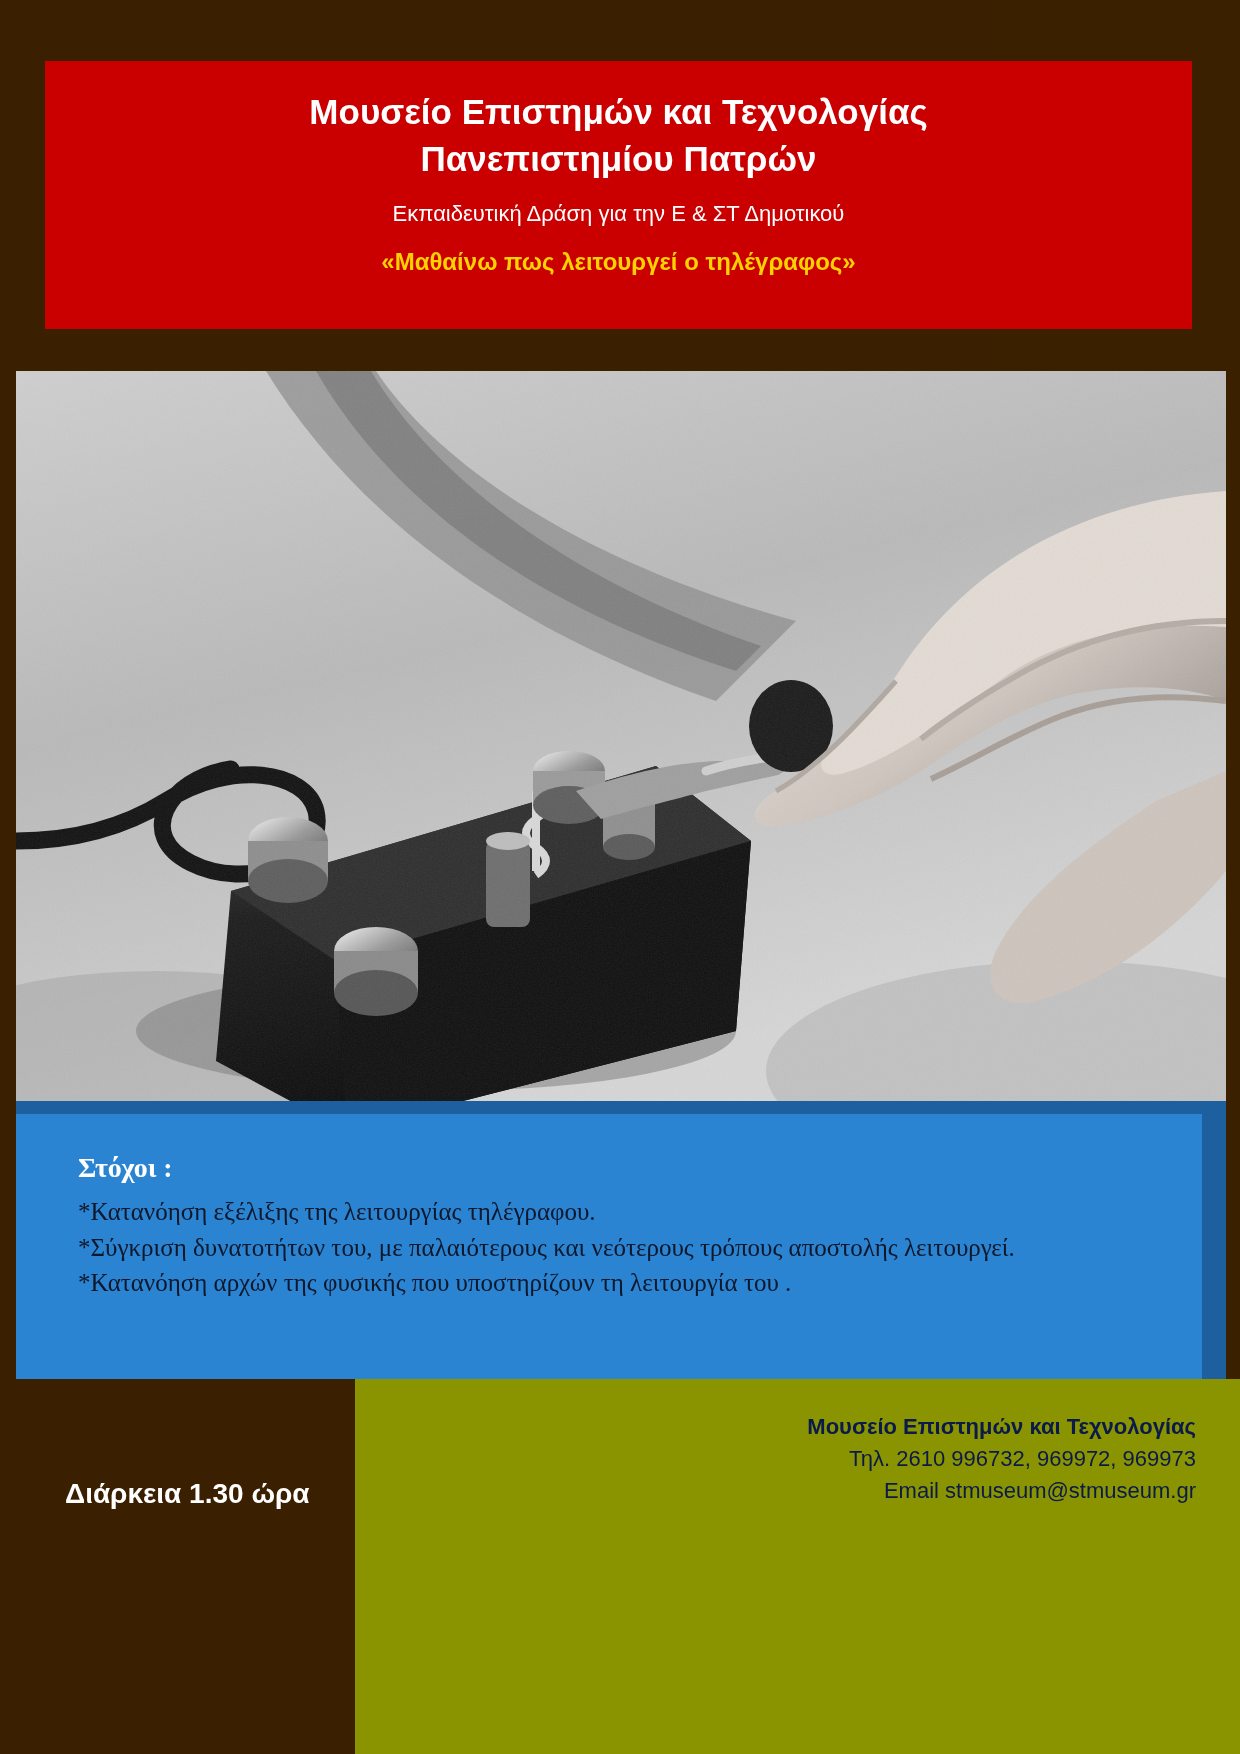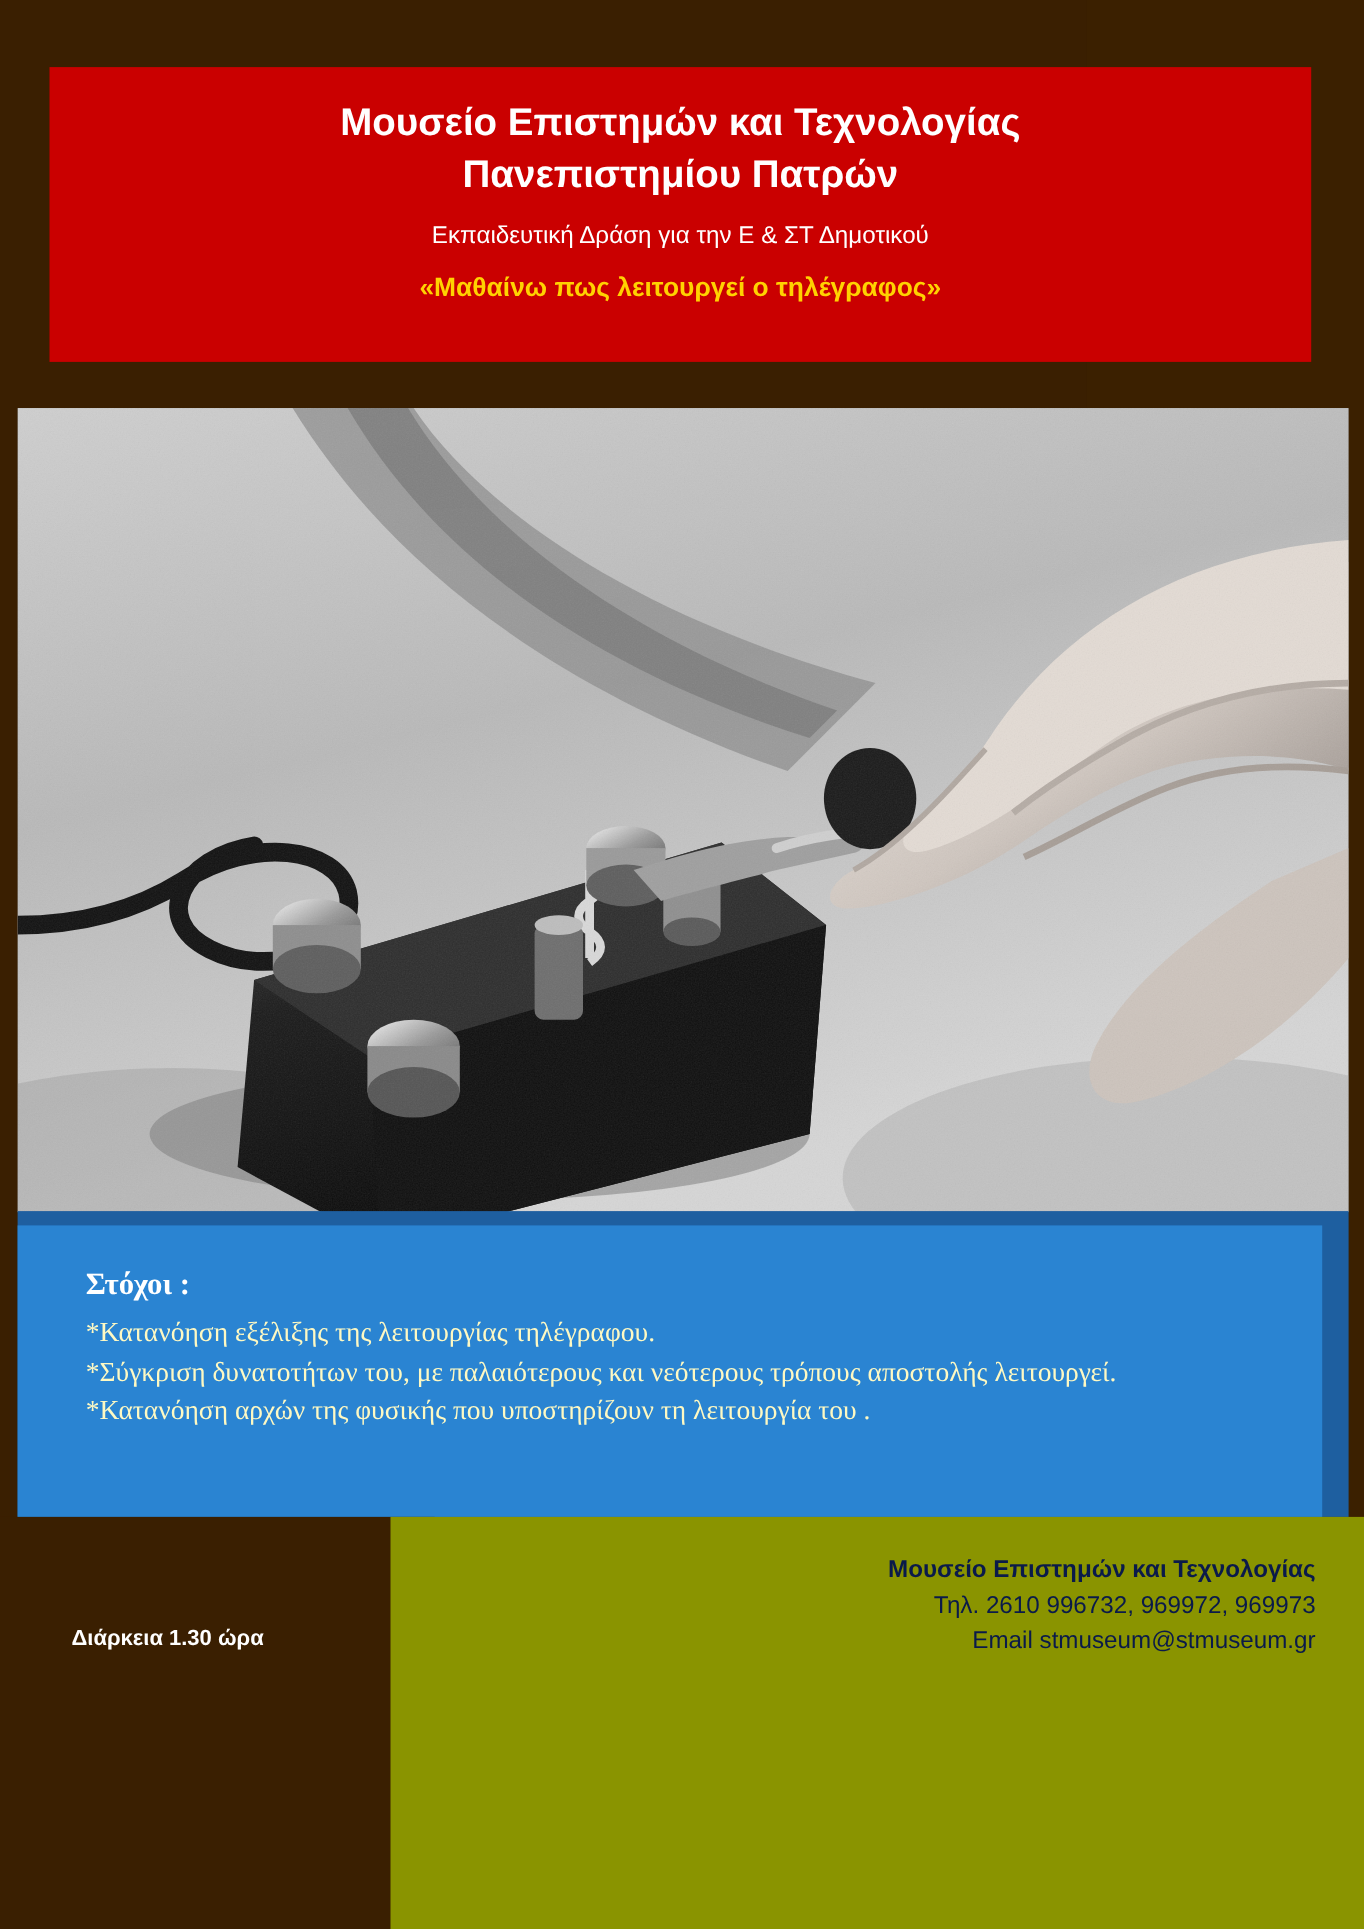--- a/index.html
+++ b/index.html
@@ -89,42 +89,42 @@
     padding: 38px 35px 0 62px;
   }
   .goals-title {
     color: #ffffff;
     font-size: 28px;
     font-weight: bold;
     font-family: "Liberation Serif", serif;
     margin-bottom: 10px;
   }
   .goal-line {
-    color: #fef9c3;
+    color: #0f172a;
     font-size: 25px;
     font-family: "Liberation Serif", serif;
     line-height: 1.42;
   }
 
   
   .footer-left {
     position: absolute;
     left: 0;
     top: 1379px;
     width: 395px;
     height: 375px;
     background: #3a1f01;
   }
   .duration {
     position: absolute;
     left: 65px;
     top: 1478px;
     width: 320px;
     color: #ffffff;
-    font-size: 20px;
+    font-size: 28px;
     font-weight: bold;
   }
   .footer-right {
     position: absolute;
     left: 355px;
     top: 1379px;
     width: 885px;
     height: 375px;
     background: #8a9400;
     box-sizing: border-box;

